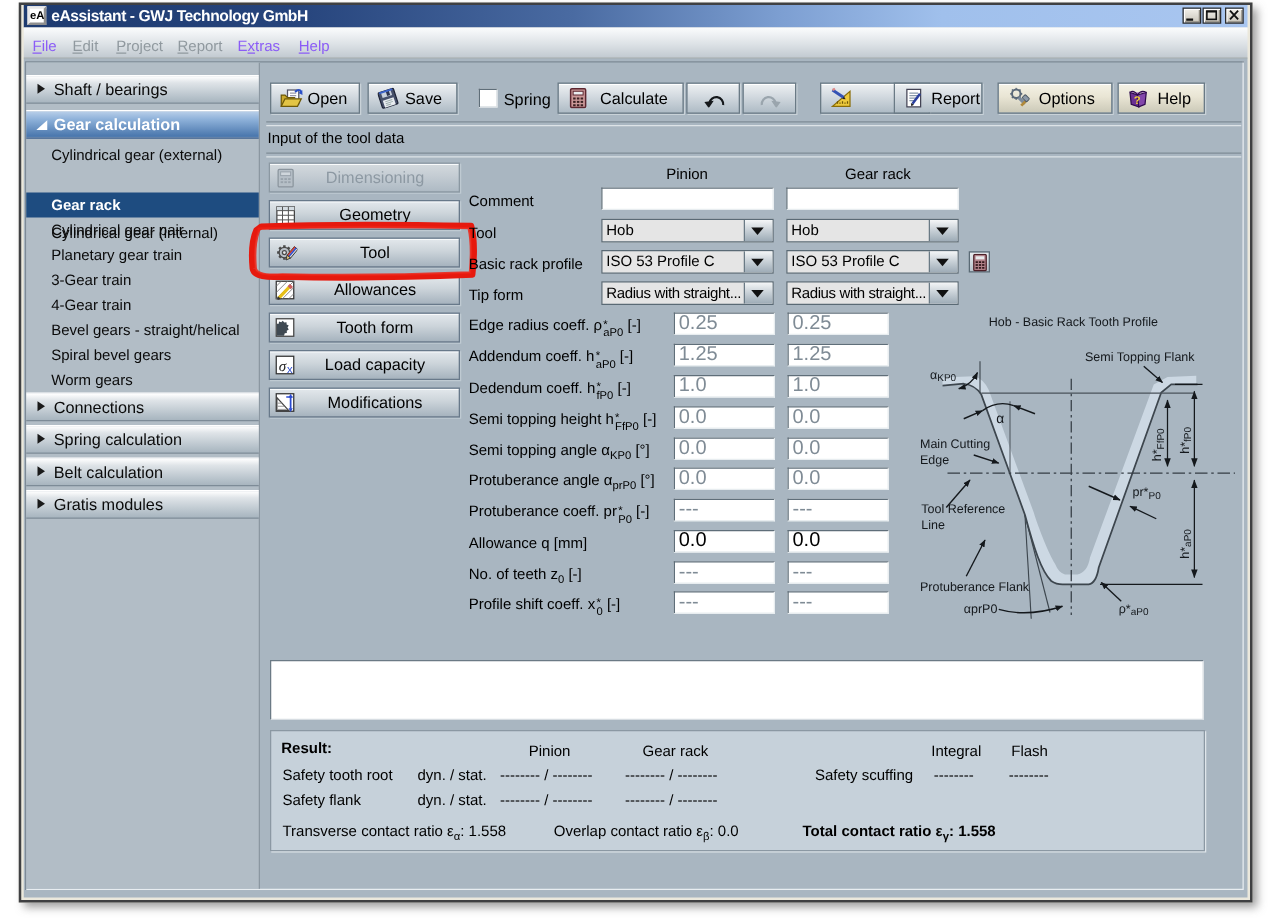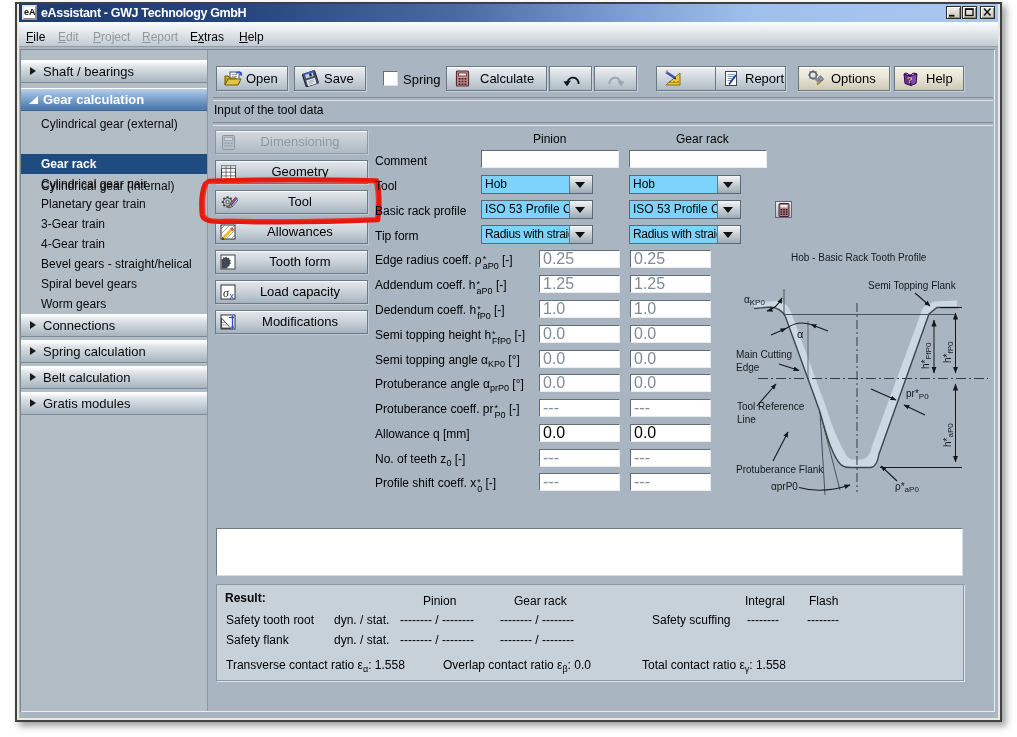--- a/index.html
+++ b/index.html
@@ -5,42 +5,42 @@
 html,body{margin:0;padding:0;}
 body{width:1017px;height:737px;background:#ffffff;font-family:"Liberation Sans",sans-serif;position:relative;overflow:hidden;}
 .abs{position:absolute;}
 #win{left:15px;top:2px;width:983px;height:716px;border:2px solid #3f4042;background:#ebe8dc;box-shadow:4px 4px 7px rgba(90,90,90,0.6);}
 #titlebar{left:19px;top:4px;width:979px;height:18px;background:linear-gradient(90deg,#1e3b70 0%,#26447c 22%,#4a6ba2 45%,#7d9fd2 62%,#a0c0ec 75%,#a9c6f0 100%);}
 #ticon{left:22px;top:5px;width:15px;height:15px;background:#fff;border-top:2px solid #e8e8e8;border-left:2px solid #e8e8e8;border-right:2px solid #8f8f8f;border-bottom:2px solid #8f8f8f;box-sizing:border-box;font-size:9px;font-weight:bold;color:#000;line-height:11px;text-align:center;}
 #ttext{left:41px;top:6px;color:#fff;font-weight:bold;font-size:12.5px;letter-spacing:-0.35px;}
 .winbtn svg{display:block;}
 .winbtn{top:6px;width:15px;height:13px;background:linear-gradient(#f2f0ea,#c9c5bb);border:1px solid #2c2c2c;box-sizing:border-box;box-shadow:inset 1px 1px 0 #fff, inset -1px -1px 0 #8f8b81;}
 #menubar{left:19px;top:22px;width:979px;height:25px;background:linear-gradient(#fbfcfd,#dde2e6 55%,#c2cad1);border-bottom:1px solid #929da6;box-sizing:border-box;}
-.menu{top:30px;font-size:12px;color:#000000;}
+.menu{top:30px;font-size:12px;color:#8b5cf6;}
 .menu.dis{color:#90999f;}
 #content{left:19px;top:47px;width:979px;height:671px;background:#a9b6c1;}
 #contentframe{left:20px;top:49px;width:975px;height:663px;box-shadow:inset 1px 1px 0 #7d8a95, inset -1px -1px 0 #e8edf1;}
 #nav{left:21px;top:50px;width:186px;height:661px;background:#b2bdc6;border-right:1px solid #8b97a1;}
 .nhead{left:21px;width:186px;height:23px;background:linear-gradient(#ffffff,#dfe4e8 25%,#b2bec7 85%,#a8b5bf);border-top:1px solid #fff;border-bottom:1px solid #7d8b97;box-sizing:border-box;font-size:13px;color:#0a0a0a;line-height:21px;}
 .nhead .tri{display:inline-block;width:0;height:0;border-left:6px solid #1a1a1a;border-top:4px solid transparent;border-bottom:4px solid transparent;margin:0 7px 1px 9px;}
 .nitem{left:21px;width:186px;height:20px;font-size:12px;color:#0a0a0a;line-height:20px;padding-left:20px;box-sizing:border-box;}
 #navsel{left:21px;width:186px;height:20px;background:#1e4c80;color:#fff;font-weight:bold;font-size:12px;line-height:20px;padding-left:20px;box-sizing:border-box;}
 .tbtn{top:66px;height:25px;border:1px solid #6a7a85;background:linear-gradient(#eef1f3,#d2d9df 45%,#aebbc5);box-sizing:border-box;font-size:13px;color:#000;box-shadow:inset 0 1px 0 #fff,1px 1px 0 #c9d2d8;}
 .cream{background:linear-gradient(#f4f2e6,#e9e5d4 45%,#cbc9b8);}
 .groove{left:213px;width:780px;height:2px;border-top:1px solid #7f8c96;border-bottom:1px solid #dde3e7;}
 .sbtn{left:215px;width:153px;height:24px;padding-left:17px;border:1px solid #68798a;background:linear-gradient(#e3e8ec,#ccd4da 45%,#a6b3be);box-sizing:border-box;font-size:13px;color:#000;text-align:center;line-height:22px;box-shadow:inset 0 1px 0 #f8fafb,1px 1px 0 #bfcad2;}
 .sbtn.dis{color:#8d99a3;border-color:#8b98a2;background:linear-gradient(#d4dade,#c4ccd3 45%,#aebac4);}
 .ic{position:absolute;}
 .tbtn .ic{left:7px;top:3px;}
 .sbtn .ic{left:4px;top:3px;}
 .flabel{font-size:12px;color:#000;white-space:nowrap;}
 .inp{width:81px;height:18px;background:#fff;border:1px solid;border-color:#5f6e79 #e8edf0 #e8edf0 #5f6e79;box-sizing:border-box;font-size:16px;line-height:16px;padding-left:3px;color:#000;white-space:nowrap;overflow:hidden;}
 .inp.dis{color:#7f8b95;}
 .wide{width:138px;}
-.combo{width:112px;height:19px;background:#7dd3fc;border:1px solid #5a6a75;box-sizing:border-box;font-size:12px;line-height:17px;padding-left:3px;color:#000;white-space:nowrap;overflow:hidden;}
+.combo{width:138px;height:19px;background:#e5e5e5;border:1px solid #5a6a75;box-sizing:border-box;font-size:12px;line-height:17px;padding-left:3px;color:#000;white-space:nowrap;overflow:hidden;}
 .combo .arr{position:absolute;right:0;top:0;width:22px;height:17px;background:linear-gradient(#f4f6f7,#cbd3d9 45%,#9dabb6);border-left:1px solid #6a7a85;}
 .combo .arr:after{content:"";position:absolute;left:5px;top:6px;width:0;height:0;border-top:6px solid #111;border-left:5px solid transparent;border-right:5px solid transparent;}
 .ss{display:inline-block;vertical-align:-5px;line-height:8px;text-align:left;margin-left:1px;}
 .ss .s1{display:block;font-size:9px;height:7px;}
 .ss .s2{display:block;font-size:9px;height:9px;}
 .rtext{font-size:12px;color:#000;white-space:nowrap;}
 #resultbox{left:216px;top:584px;width:748px;height:97px;background:#c6d1da;border:1px solid #8b98a3;box-sizing:border-box;box-shadow:1px 1px 0 #dfe5ea;}
 #whitebox{left:216px;top:528px;width:747px;height:48px;background:#fff;border:1px solid;border-color:#6b7a85 #d7dde2 #d7dde2 #6b7a85;box-sizing:border-box;}
 sub{font-size:9px;}
 </style>
@@ -391,13 +391,13 @@
 <div class="abs rtext" style="left:500px;top:613px;">-------- / --------</div>
 <div class="abs rtext" style="left:620px;top:613px;margin-left:32px;">Safety scuffing</div>
 <div class="abs rtext" style="left:747px;top:613px;">--------</div>
 <div class="abs rtext" style="left:807px;top:613px;">--------</div>
 <div class="abs rtext" style="left:226px;top:633px;">Safety flank</div>
 <div class="abs rtext" style="left:334px;top:633px;">dyn. / stat.</div>
 <div class="abs rtext" style="left:400px;top:633px;">-------- / --------</div>
 <div class="abs rtext" style="left:500px;top:633px;">-------- / --------</div>
 <div class="abs rtext" style="left:226px;top:658px;">Transverse contact ratio ε<sub>α</sub>: 1.558</div>
 <div class="abs rtext" style="left:443px;top:658px;">Overlap contact ratio ε<sub>β</sub>: 0.0</div>
-<div class="abs rtext" style="left:642px;top:658px;">Total contact ratio ε<sub>γ</sub>: 1.558</div>
+<div class="abs rtext" style="left:642px;top:658px;font-weight:bold;">Total contact ratio ε<sub>γ</sub>: 1.558</div>
 
 </body></html>

